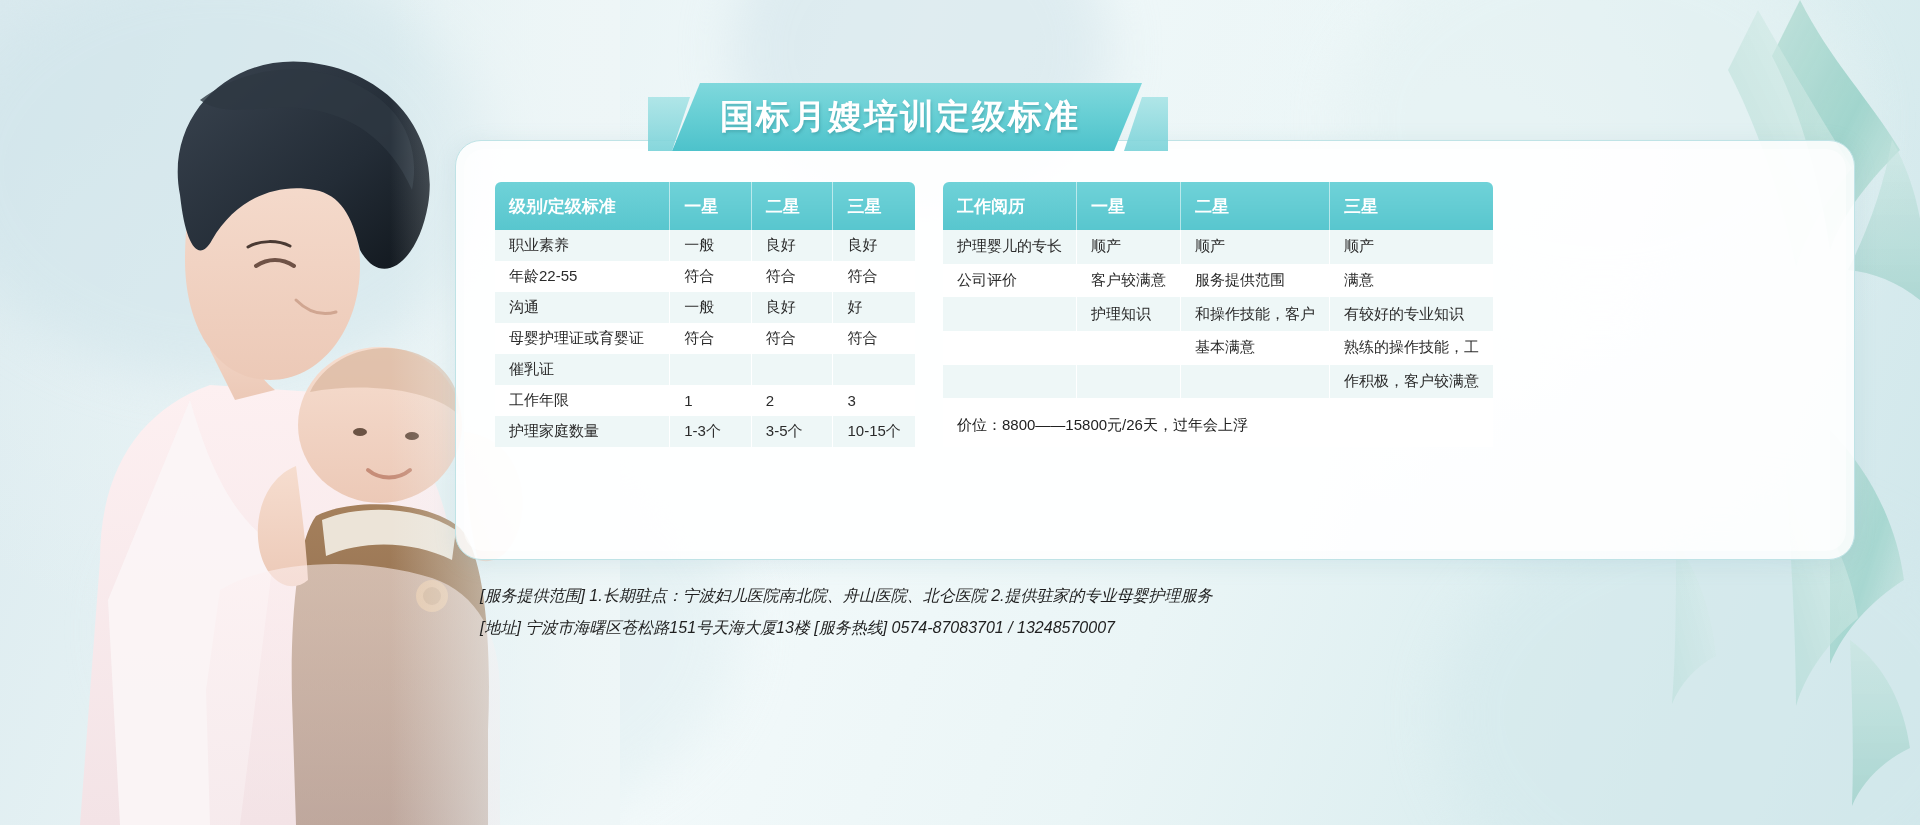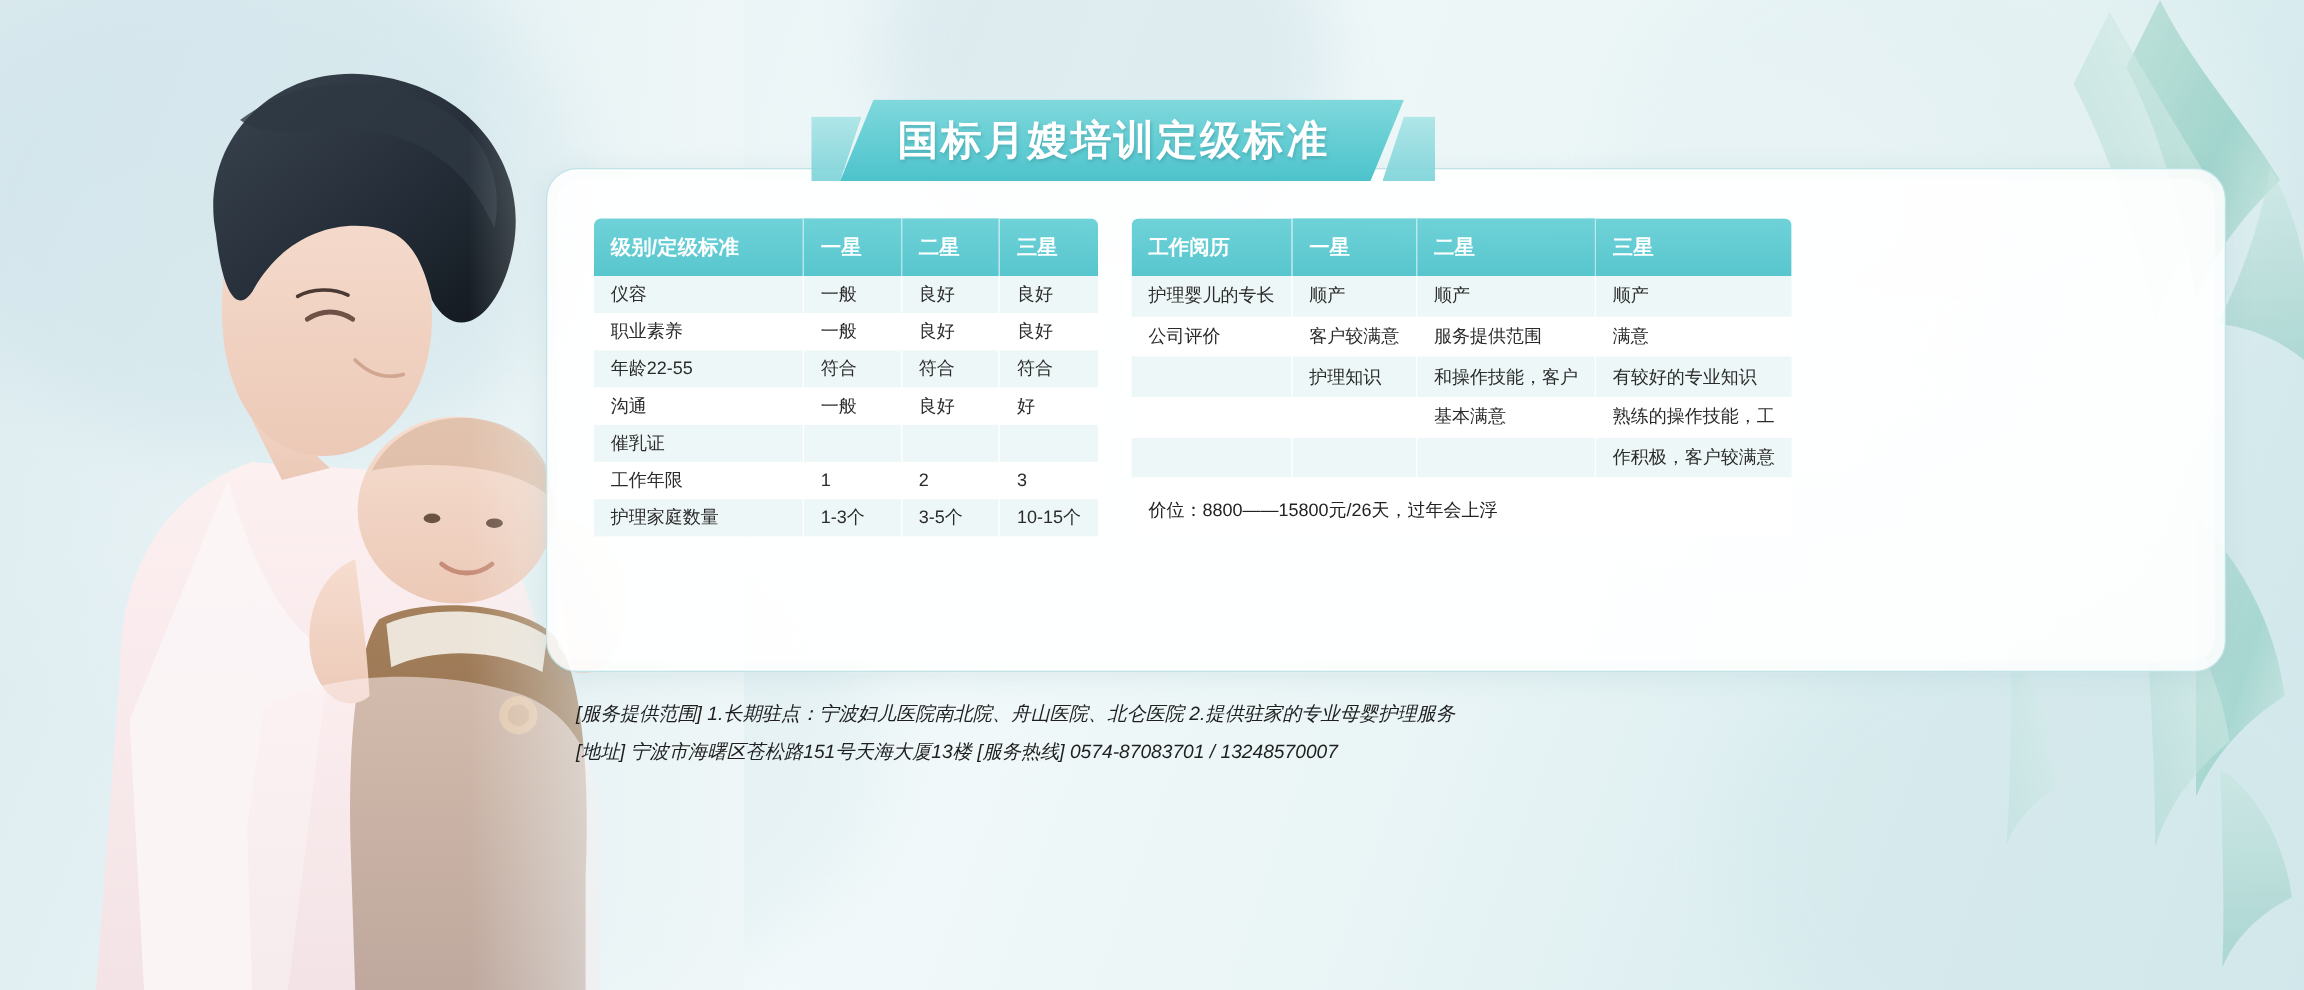--- a/index.html
+++ b/index.html
@@ -36,21 +36,21 @@
 
   
   .photo-wrap {
     position: absolute; left: 60px; top: 0; width: 560px; height: 825px;
     overflow: hidden;
   }
 
   
   .banner {
     position: absolute;
-    left: 700px; top: 83px;
+    left: 672px; top: 83px;
     width: 470px; height: 68px;
     z-index: 6;
   }
   .banner-shape {
     position: absolute; inset: 0;
     background: linear-gradient(180deg, #7fd8dc 0%, #63cdd3 55%, #4dc2cb 100%);
     clip-path: polygon(28px 0, 470px 0, 442px 68px, 0 68px);
     box-shadow: 0 3px 10px rgba(60,150,160,.22);
   }
   .banner-tail-l {
@@ -274,42 +274,42 @@
       <thead>
         <tr>
           <th>级别/定级标准</th>
           <th>一星</th>
           <th>二星</th>
           <th>三星</th>
         </tr>
       </thead>
       <tbody>
         <tr>
-          <td>仪容</td>
-          <td>一般</td>
-          <td>良好</td>
-          <td>良好</td>
-        </tr>
-        <tr>
           <td>职业素养</td>
           <td>一般</td>
           <td>良好</td>
           <td>良好</td>
         </tr>
         <tr>
           <td>年龄22-55</td>
           <td>符合</td>
           <td>符合</td>
           <td>符合</td>
         </tr>
         <tr>
           <td>沟通</td>
           <td>一般</td>
           <td>良好</td>
           <td>好</td>
+        </tr>
+        <tr>
+          <td>母婴护理证或育婴证</td>
+          <td>符合</td>
+          <td>符合</td>
+          <td>符合</td>
         </tr>
         <tr>
           <td>催乳证</td>
           <td></td>
           <td></td>
           <td></td>
         </tr>
         <tr>
           <td>工作年限</td>
           <td>1</td>

